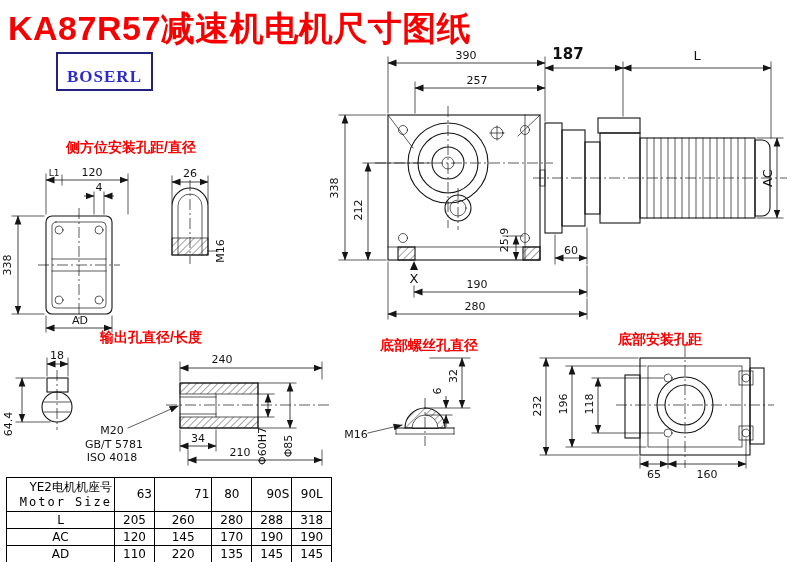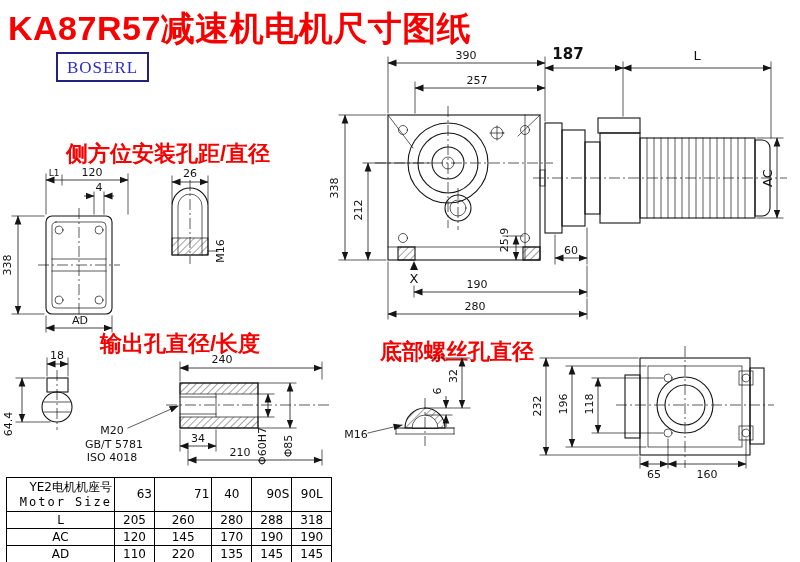--- a/index.html
+++ b/index.html
@@ -2,22 +2,22 @@
 <html><head>
 <meta charset="utf-8">
 <style>
   * { margin:0; padding:0; box-sizing:border-box; }
   html,body { background:#ffffff; }
   body { width:800px; height:562px; position:relative; font-family:"Liberation Sans", sans-serif; overflow:hidden; }
   #page { position:absolute; left:0; top:0; width:800px; height:562px; background:#fff; }
   .abs { position:absolute; }
   .title { font-size:34px; font-weight:bold; color:#f70000; letter-spacing:0.5px; white-space:nowrap; }
   .brand { display:inline-block; border:2px solid #22227c; color:#2b2bcf; font-family:"Liberation Serif", serif;
-           font-weight:normal; font-size:17px; padding:4px 9px 2px; letter-spacing:1px; background:#fff; }
-  .red-label { color:#f70000; font-weight:bold; font-size:22px; white-space:nowrap; }
+           font-weight:bold; font-size:17px; padding:13px 9px 2px; letter-spacing:1px; background:#fff; }
+  .red-label { color:#f70000; font-weight:bold; font-size:14px; white-space:nowrap; }
   table.spec { border-collapse:collapse; background:#fff; }
   table.spec td { border:1px solid #000; text-align:center; vertical-align:middle; font-size:12px;
                   line-height:15px; padding:0 2px; height:17px; font-family:"DejaVu Sans", sans-serif; }
   table.spec td.hdr { text-align:right; padding-left:4px; height:34px; }
   .mono { font-family:"DejaVu Sans Mono", monospace; letter-spacing:2px; }
   .drw { position:absolute; }
   .drw .s    { stroke:#151515; fill:none; stroke-width:1.1; stroke-linecap:square; }
   .drw .thin { stroke:#151515; fill:none; stroke-width:0.7; stroke-linecap:square; }
   .drw .dim  { stroke:#151515; fill:none; stroke-width:0.8; }
   .drw .cl   { stroke:#151515; fill:none; stroke-width:0.7; stroke-dasharray:11 3 2 3; }
@@ -33,20 +33,21 @@
 <div id="page">
 
   <div class="abs title" style="left:8px; top:6px;">KA87R57减速机电机尺寸图纸</div>
   <div class="abs" style="left:56px; top:52px;">
     <span class="brand">BOSERL</span>
   </div>
 
   <div class="abs red-label" style="left:66px; top:139px;">侧方位安装孔距/直径</div>
   <div class="abs red-label" style="left:100px; top:329px;">输出孔直径/长度</div>
   <div class="abs red-label" style="left:380px; top:337px;">底部螺丝孔直径</div>
+  <div class="abs red-label" style="left:618px; top:331px;">底部安装孔距</div>
 
   <svg class="drw" style="left:325px; top:40px;" width="472" height="288" viewBox="0 0 472 288">
     <defs>
       <marker id="aA" markerWidth="10" markerHeight="10" refX="8.5" refY="5" orient="auto-start-reverse" markerUnits="userSpaceOnUse">
         <path d="M0,1.6 L9,5 L0,8.4 Z" fill="#151515"></path>
       </marker>
       <pattern id="hA" width="5" height="5" patternUnits="userSpaceOnUse" patternTransform="rotate(45)">
         <line x1="0" y1="0" x2="0" y2="5" stroke="#151515" stroke-width="0.8"></line>
       </pattern>
     </defs>
@@ -364,21 +365,21 @@
 
   <table class="spec abs" style="left:6px; top:477px;">
     <tbody>
         <tr>
       <td class="hdr" style="width:108px;">
         <div>YE2电机机座号</div>
         <div class="mono">Motor Size</div>
       </td>
       <td style="width:40px;text-align:right;">63</td>
       <td style="width:40px;padding-left:39px;">71</td>
-      <td style="width:40px;">40</td>
+      <td style="width:40px;">80</td>
       <td style="width:40px;text-align:right;">90S</td>
       <td style="width:40px;">90L</td>
     </tr>
     <tr>
       <td>L</td>
       <td>205</td>
       <td>260</td>
       <td>280</td>
       <td>288</td>
       <td>318</td>

